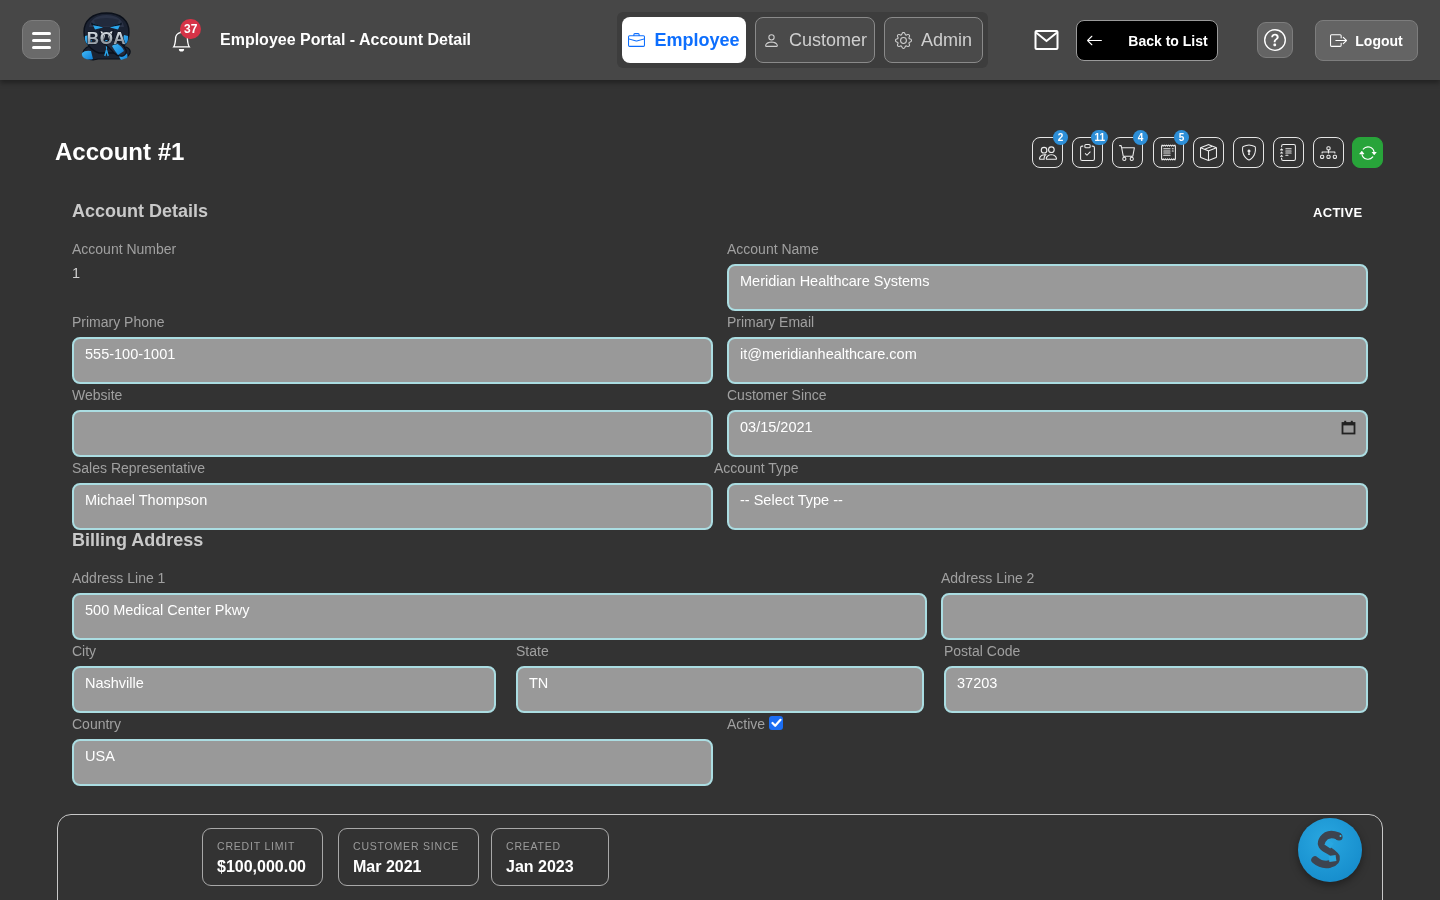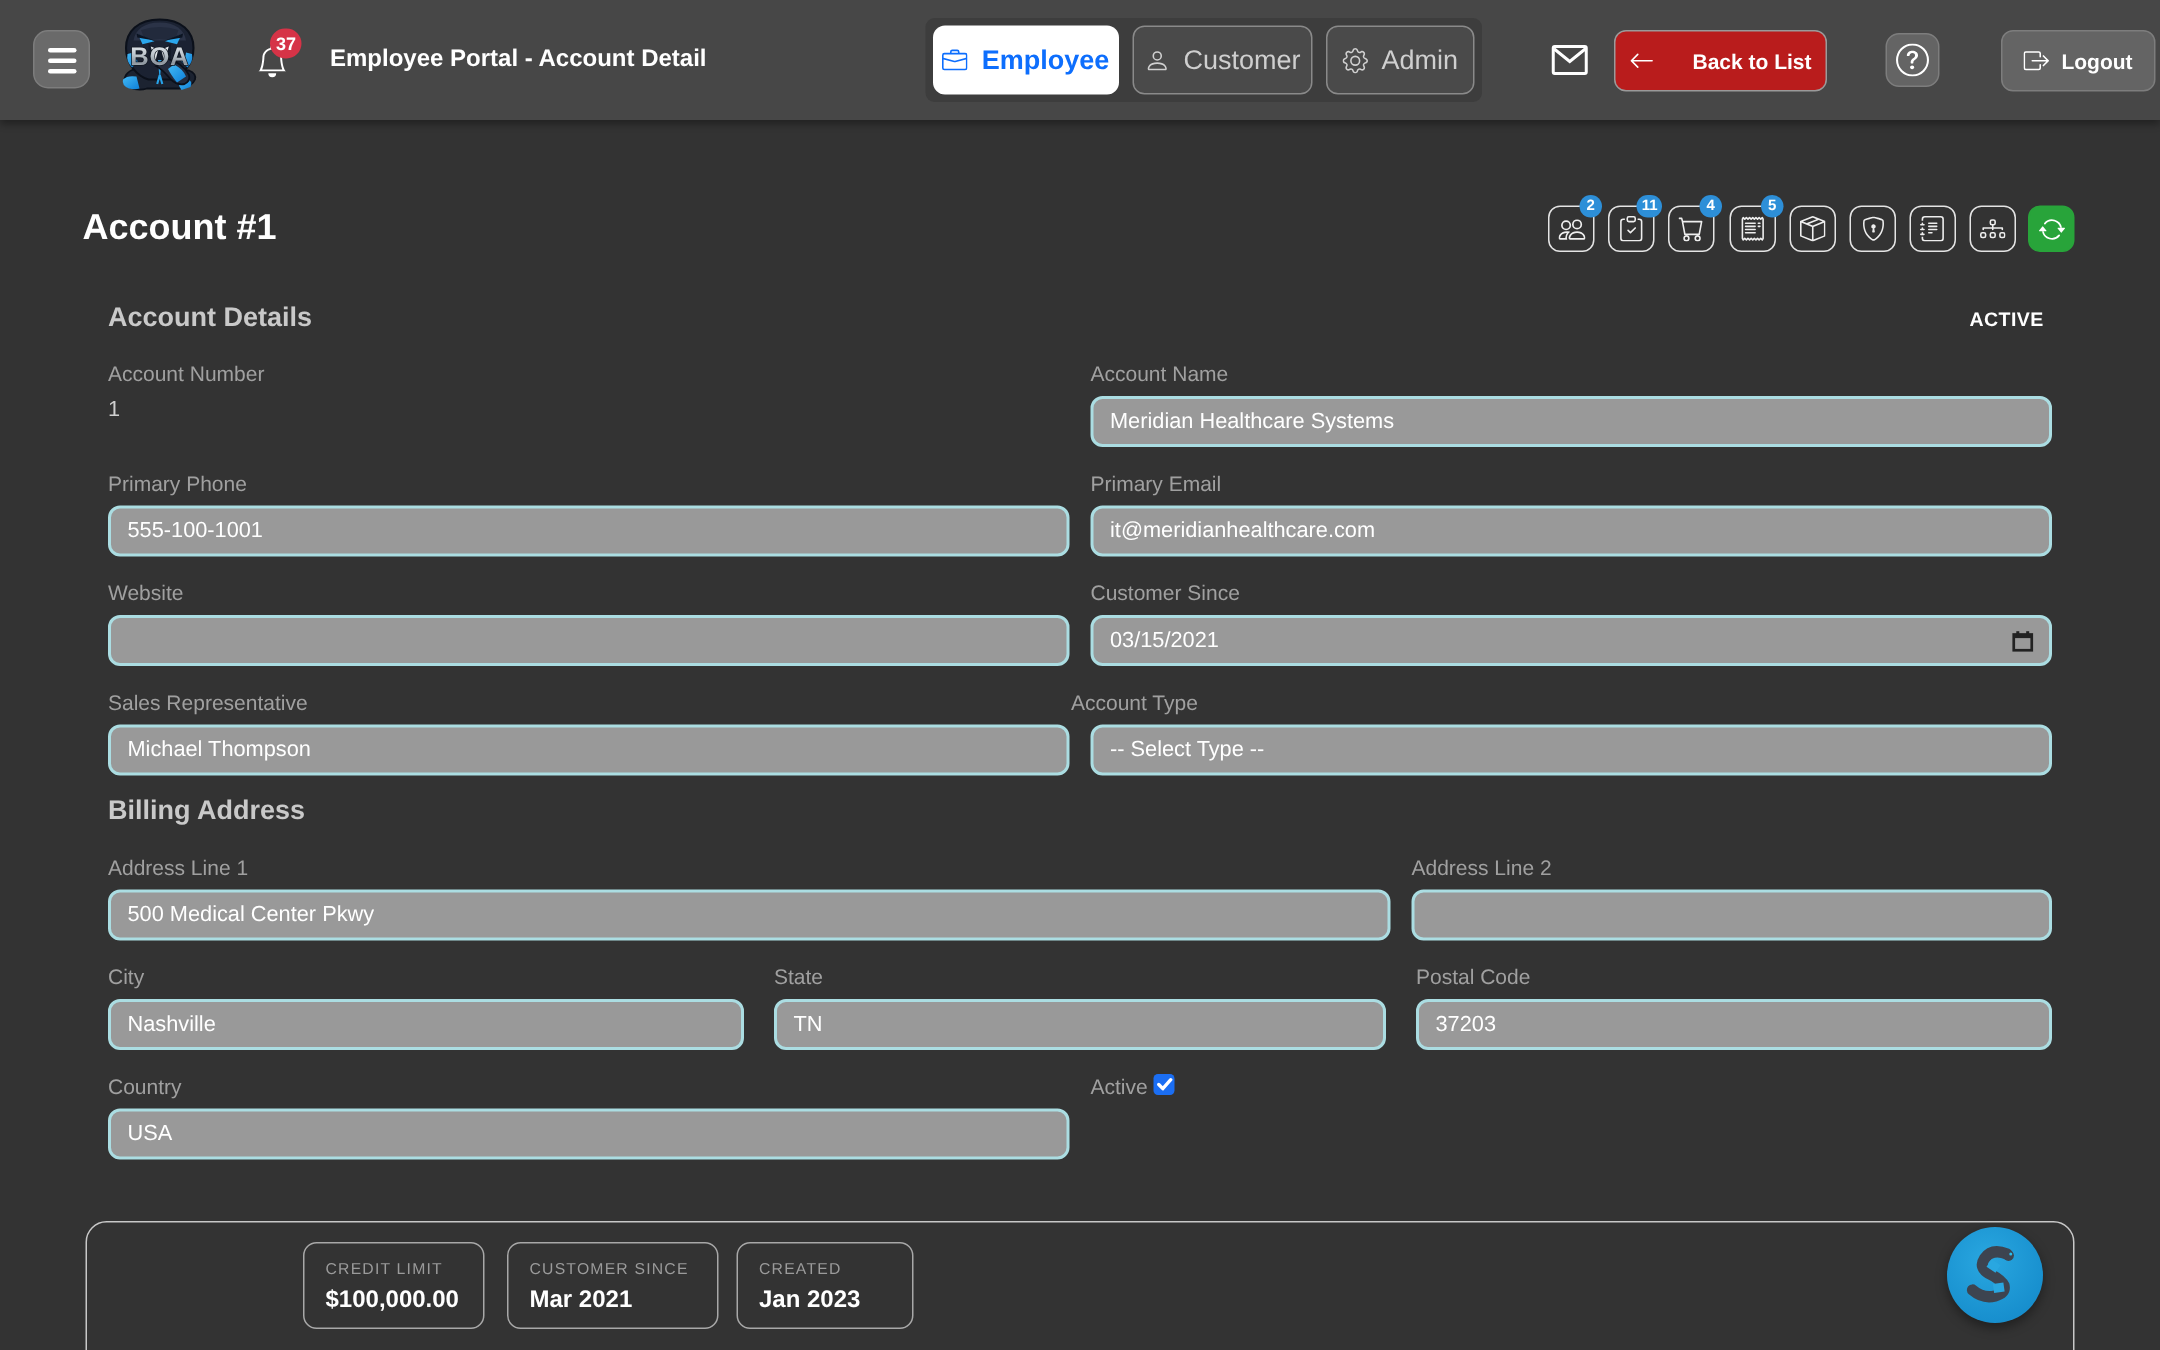--- a/index.html
+++ b/index.html
@@ -17,34 +17,34 @@
 .bellbadge { position:absolute; left:180px; top:19px; min-width:21px; height:20px; background:#d63347; border-radius:10px; color:#fff; font-size:12px; font-weight:bold; text-align:center; line-height:20px; padding:0 4px; }
 .navtitle { position:absolute; left:220px; top:0; height:80px; line-height:80px; color:#fff; font-size:16px; font-weight:bold; }
 
 .tabgroup { position:absolute; left:617px; top:12px; width:371px; height:56px; background:#3d3d3d; border-radius:6px; }
 .tab { position:absolute; top:5px; height:46px; border-radius:8px; font-size:18px; display:flex; align-items:center; justify-content:center; gap:9px; }
 .tab-emp { left:5px; width:124px; background:#ffffff; color:#0d6efd; font-weight:bold; }
 .tab-cust { left:138px; width:120px; background:#4a4a4a; border:1px solid #8a8a8a; color:#cfcfcf; }
 .tab-adm { left:267px; width:99px; background:#4a4a4a; border:1px solid #8a8a8a; color:#cfcfcf; }
 
 .mailicon { position:absolute; left:1034px; top:29px; }
-.backbtn { position:absolute; left:1076px; top:20px; width:142px; height:41px; background:#b91c1c; border:1px solid #9a9a9a; border-radius:8px; color:#fff; font-weight:bold; font-size:14px; display:flex; align-items:center; justify-content:center; gap:25px; }
+.backbtn { position:absolute; left:1076px; top:20px; width:142px; height:41px; background:#000000; border:1px solid #9a9a9a; border-radius:8px; color:#fff; font-weight:bold; font-size:14px; display:flex; align-items:center; justify-content:center; gap:25px; }
 .helpbtn { position:absolute; left:1257px; top:22px; width:36px; height:36px; background:#646464; border:1px solid #7d7d7d; border-radius:9px; display:flex; align-items:center; justify-content:center; }
-.logoutbtn { position:absolute; left:1315px; top:20px; width:103px; height:41px; background:#646464; border:1px solid #7d7d7d; border-radius:8px; color:#fff; font-weight:bold; font-size:14px; display:flex; align-items:center; justify-content:center; gap:8px;margin-left:19px; }
+.logoutbtn { position:absolute; left:1315px; top:20px; width:103px; height:41px; background:#646464; border:1px solid #7d7d7d; border-radius:8px; color:#fff; font-weight:bold; font-size:14px; display:flex; align-items:center; justify-content:center; gap:8px; }
 
 
 .h1 { position:absolute; left:55px; top:138px; color:#fff; font-size:24px; font-weight:bold; }
 .tbtn { position:absolute; top:137px; width:31px; height:31px; border:1px solid #e4e4e4; border-radius:8px; background:transparent; display:flex; align-items:center; justify-content:center; }
 .tbtn.green { background:#28a43a; border-color:#28a43a; }
 .tbadge { position:absolute; min-width:15px; height:15px; background:#2d8fd8; border-radius:8px; color:#fff; font-size:10px; font-weight:bold; text-align:center; line-height:15px; padding:0 3px; top:-8px; right:-6px; }
 
 .sechead { position:absolute; color:#c9c9c9; font-size:18px; font-weight:bold; }
 .activeflag { position:absolute; left:1313px; top:205px; color:#fff; font-size:13px; font-weight:bold; letter-spacing:0.3px; }
 .lbl { position:absolute; color:#a0a0a0; font-size:14px; }
-.inp { position:absolute; height:34px; background:#999999; border:2px solid #abdde2; border-radius:8px; color:#fff; font-size:14.5px; line-height:30px; padding:0 11px; font-family:"Liberation Sans", sans-serif; white-space:nowrap; overflow:hidden; }
+.inp { position:absolute; height:47px; background:#999999; border:2px solid #abdde2; border-radius:8px; color:#fff; font-size:14.5px; line-height:30px; padding:0 11px; font-family:"Liberation Sans", sans-serif; white-space:nowrap; overflow:hidden; }
 .plain { position:absolute; color:#cfcfcf; font-size:14.5px; }
 
 
 .cbx { position:absolute; width:14px; height:14px; background:#1b6ef3; border-radius:3px; }
 
 
 .stats { position:absolute; left:57px; top:814px; width:1326px; height:110px; border:1px solid #c8c8c8; border-radius:14px; background:#333333; }
 .statbox { position:absolute; top:13px; height:58px; border:1px solid #a8a8a8; border-radius:9px; padding:11px 0 0 14px; }
 .statlbl { color:#9b9b9b; font-size:10.5px; letter-spacing:0.8px; }
 .statval { color:#fff; font-size:16px; font-weight:bold; margin-top:6px; }

